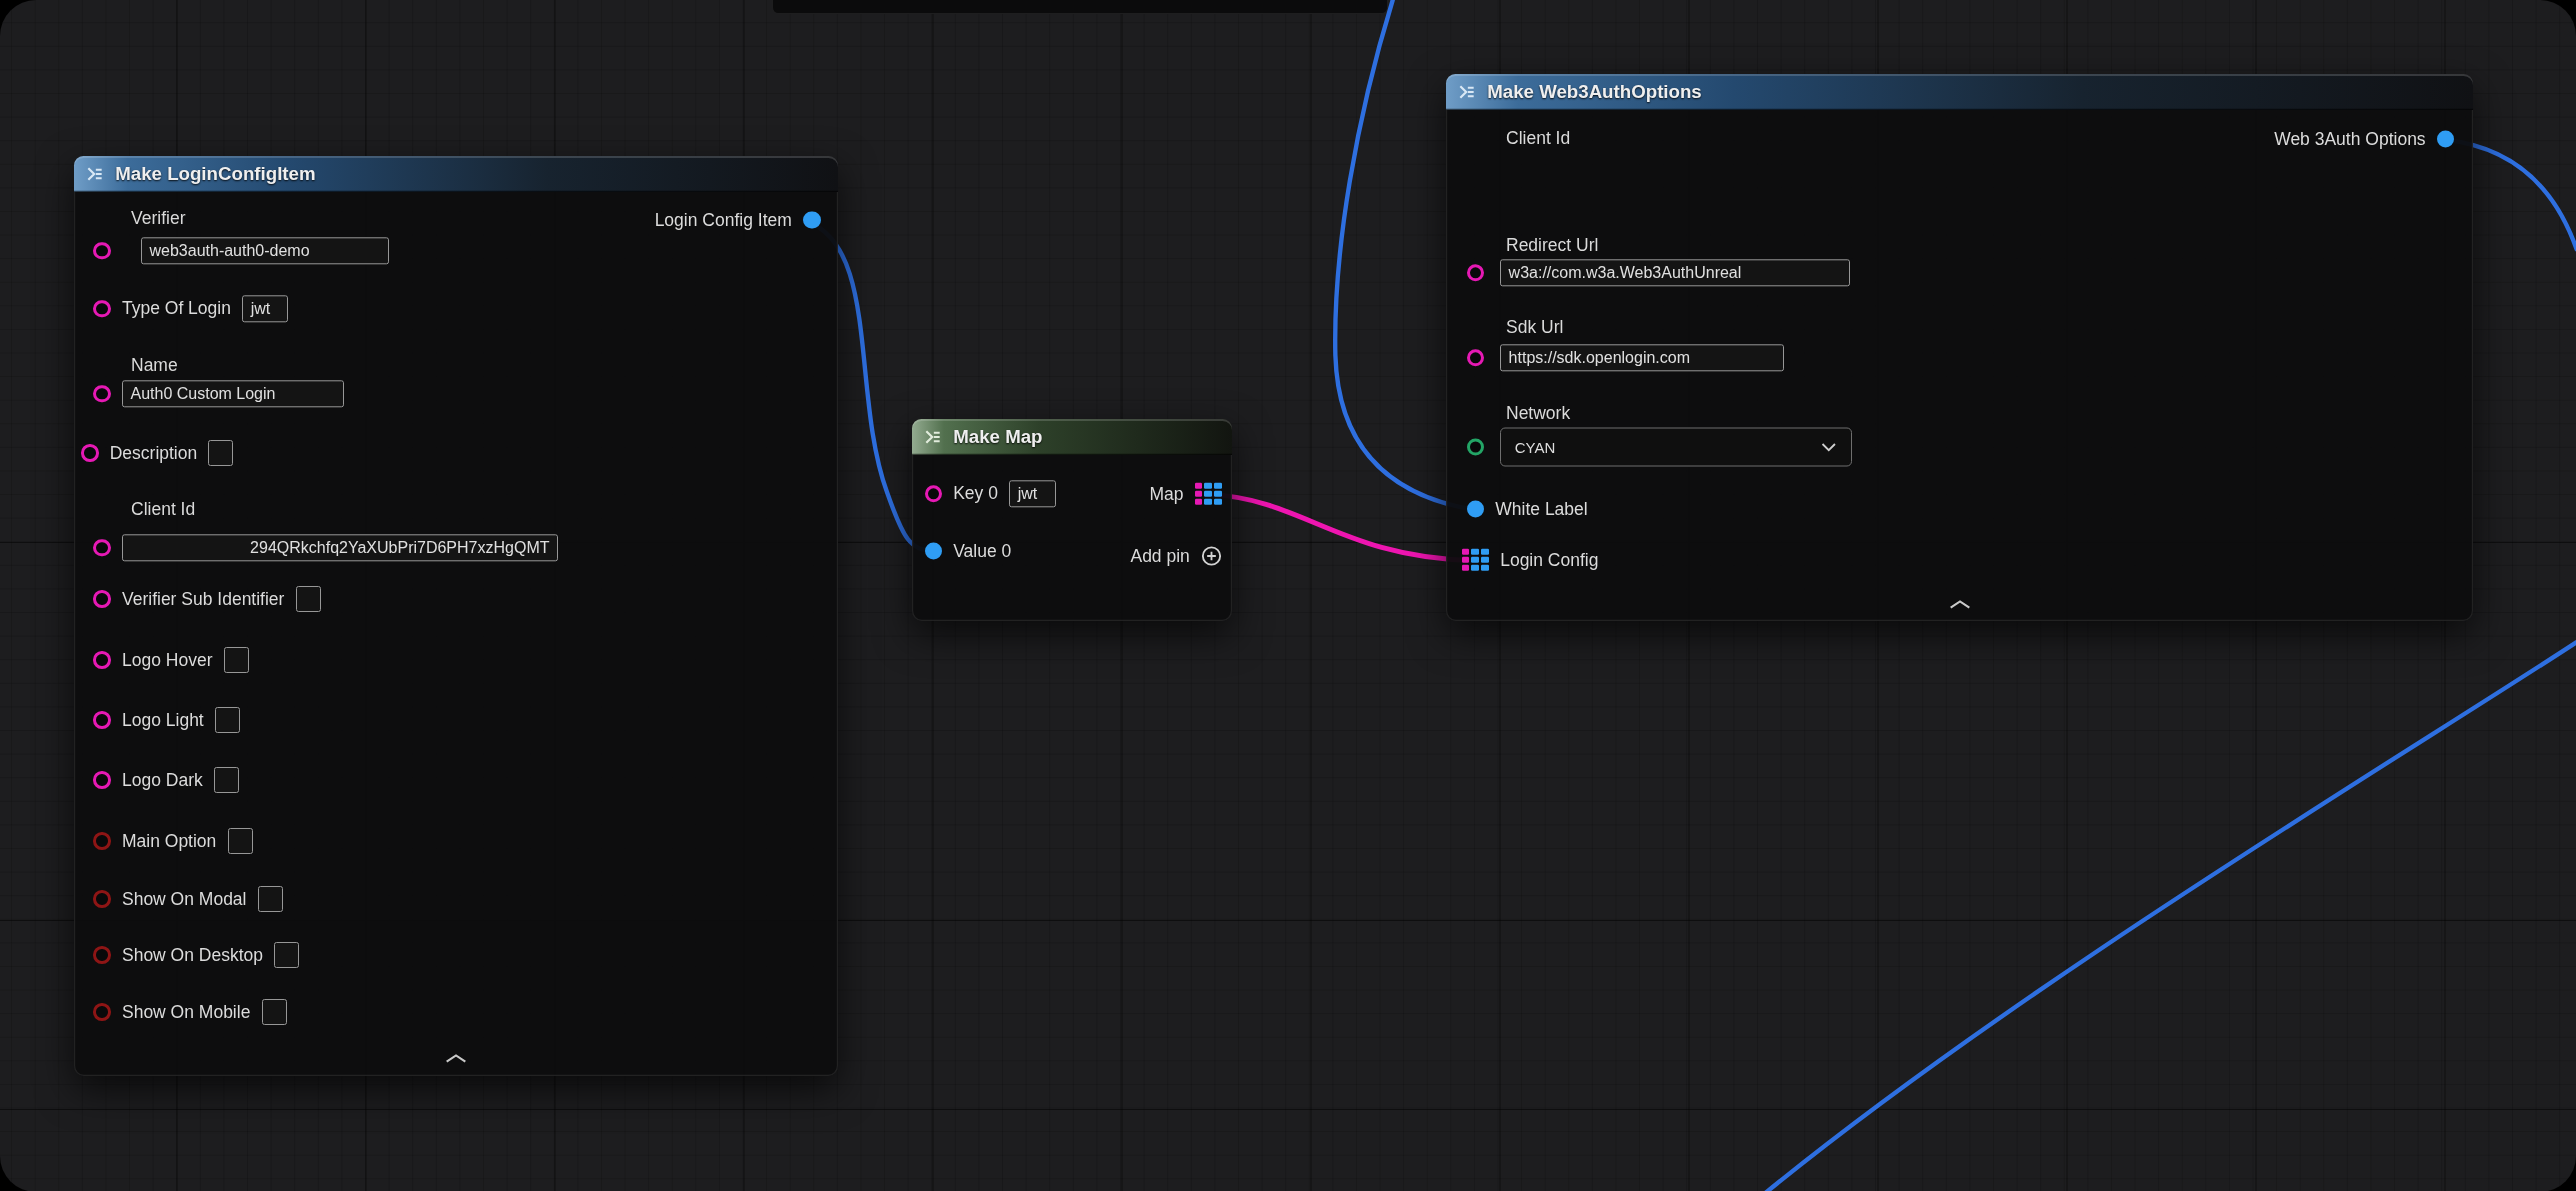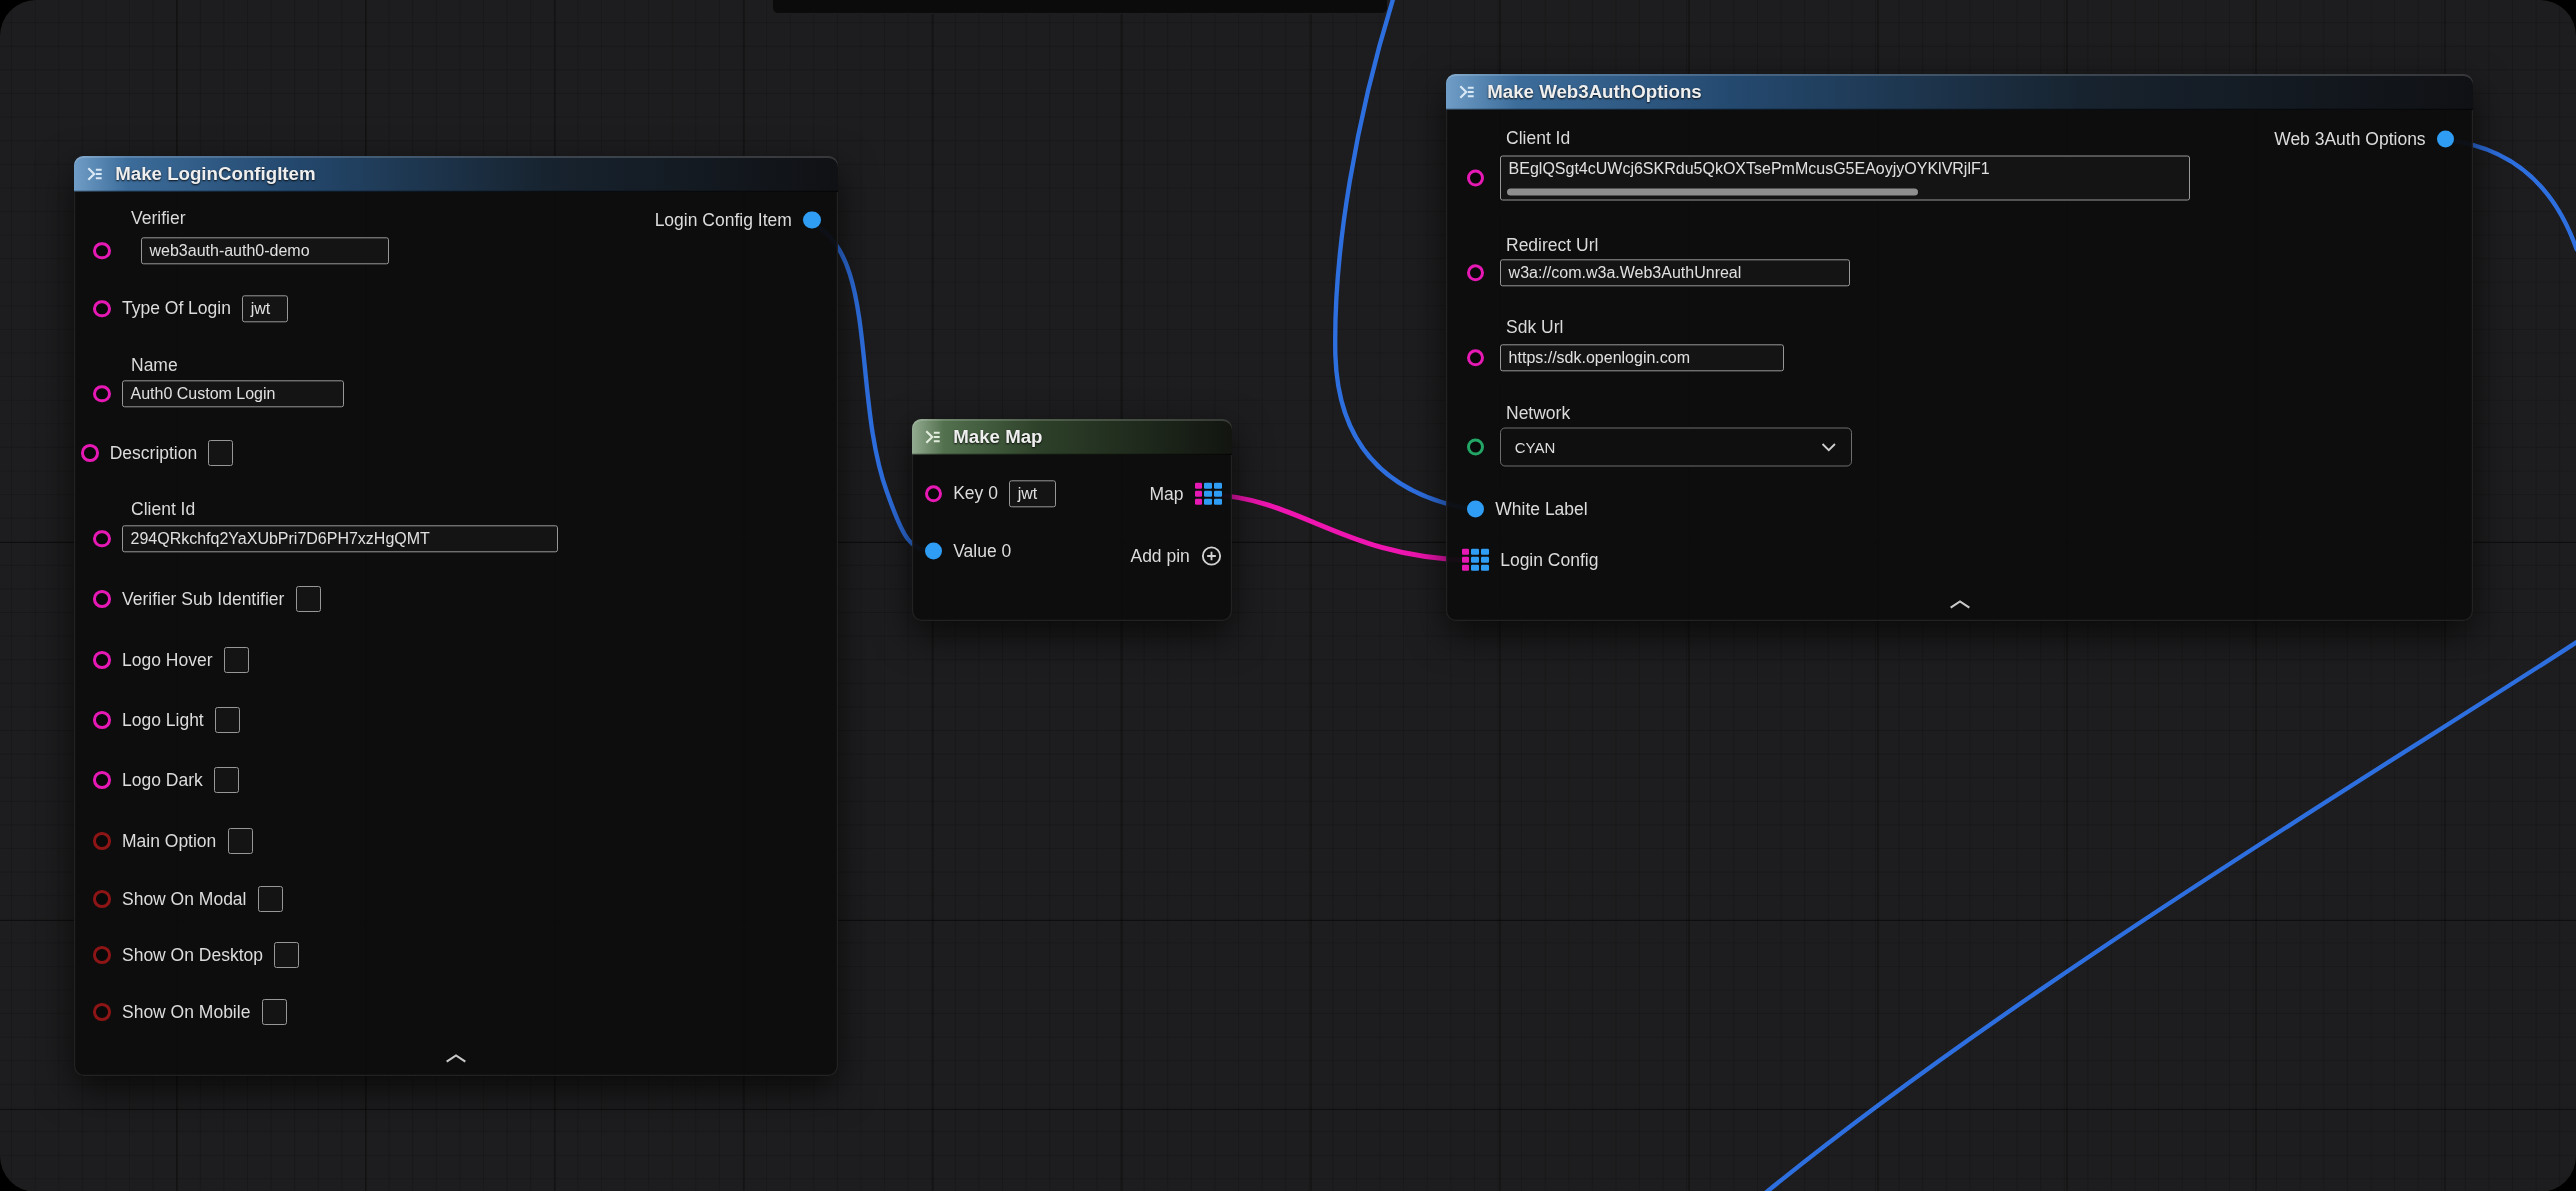--- a/index.html
+++ b/index.html
@@ -90,21 +90,21 @@
       <span class="tinput" style="width:222px;">Auth0 Custom Login</span>
     </div>
 
     <div class="prow" style="left:7px;top:297px;">
       <span class="pin h" style="--pc:#e619b4;"></span>
       <span class="plabel">Description</span>
       <span class="sbox"></span>
     </div>
 
     <div class="flabel" style="left:57px;top:353px;">Client Id</div>
-    <div class="prow" style="left:19.3px;top:383px;">
+    <div class="prow" style="left:19.3px;top:392px;text-align:right;">
       <span class="pin h" style="--pc:#e619b4;"></span>
       <span class="tinput" style="width:436px;">294QRkchfq2YaXUbPri7D6PH7xzHgQMT</span>
     </div>
 
     <div class="prow" style="left:19.3px;top:443px;">
       <span class="pin h" style="--pc:#e619b4;"></span>
       <span class="plabel">Verifier Sub Identifier</span>
       <span class="sbox"></span>
     </div>
 
@@ -209,27 +209,20 @@
       </svg>
       <span class="ntitle">Make Web3AuthOptions</span>
     </div>
 
     <div class="prow" style="right:18.7px;top:65px;">
       <span class="plabel">Web 3Auth Options</span>
       <span class="pin f" style="--pc:#2f9df4;"></span>
     </div>
 
     <div class="flabel" style="left:60px;top:64px;">Client Id</div>
-    <div class="prow" style="left:20.6px;top:104px;gap:16px;">
-      <span class="pin h" style="--pc:#e619b4;"></span>
-      <span class="bigin">
-        <span>BEglQSgt4cUWcj6SKRdu5QkOXTsePmMcusG5EAoyjyOYKlVRjlF1</span>
-        <span class="hscroll"></span>
-      </span>
-    </div>
 
     <div class="flabel" style="left:60px;top:171px;">Redirect Url</div>
     <div class="prow" style="left:20.6px;top:199px;gap:16px;">
       <span class="pin h" style="--pc:#e619b4;"></span>
       <span class="tinput" style="width:350px;">w3a://com.w3a.Web3AuthUnreal</span>
     </div>
 
     <div class="flabel" style="left:60px;top:253px;">Sdk Url</div>
     <div class="prow" style="left:20.6px;top:284px;gap:16px;">
       <span class="pin h" style="--pc:#e619b4;"></span>

